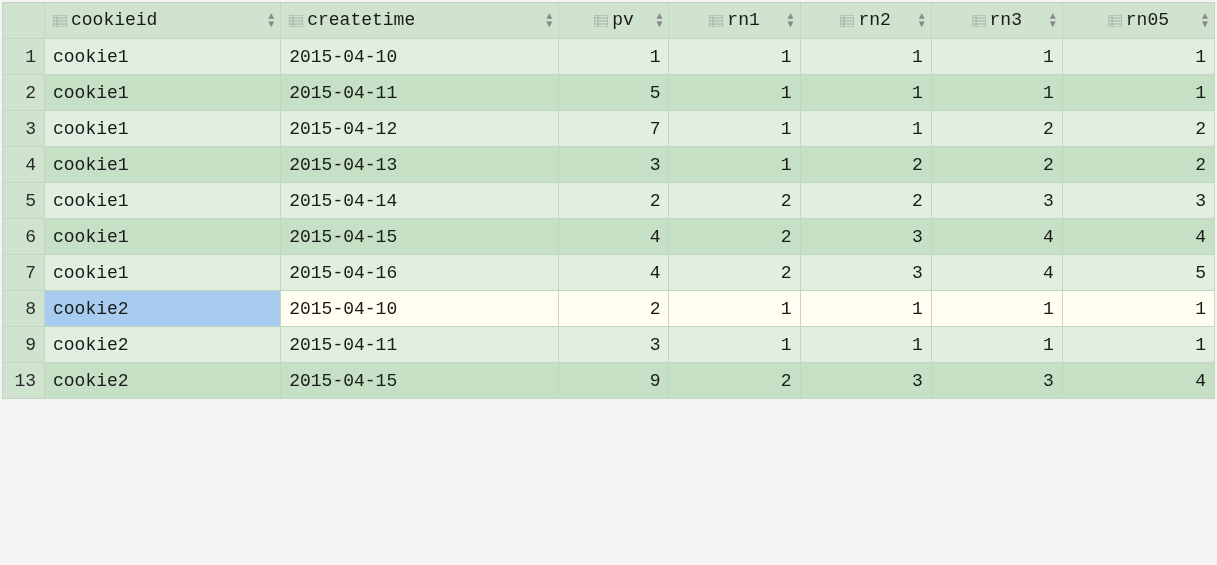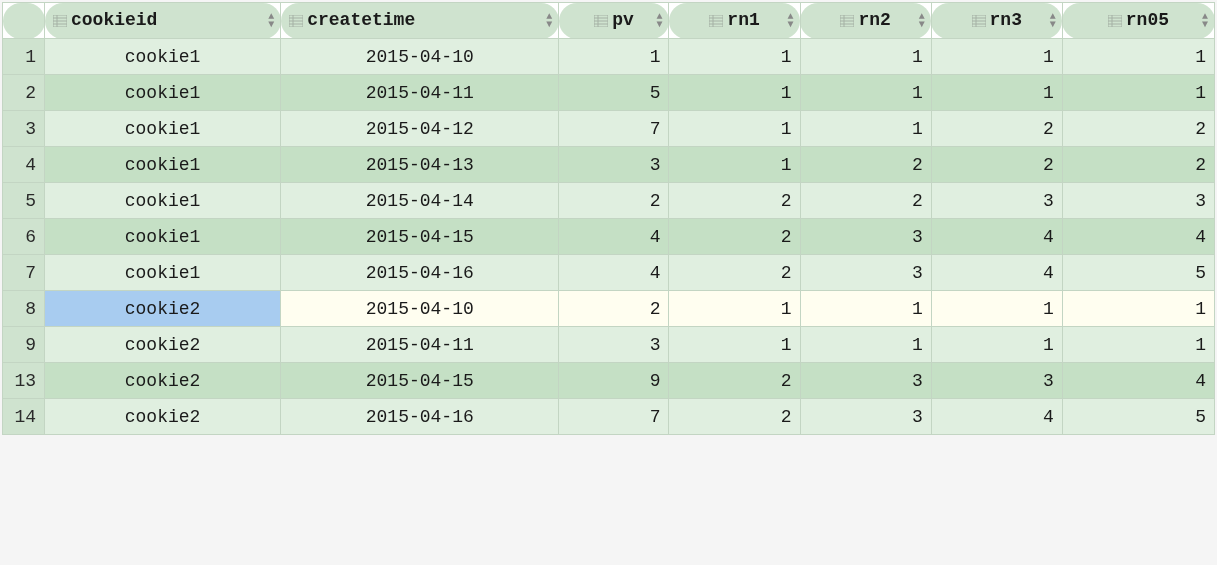--- a/index.html
+++ b/index.html
@@ -19,24 +19,23 @@
       background: #fff;
     }
     th, td {
       border: 1px solid #c3d5c3;
       padding: 6px 8px;
       height: 36px;
     }
     th {
       background: #cfe3cf;
       text-align: left;
-      font-weight: bold;
+      font-weight: normal;
       position: relative;
       color: #1a1a1a;
-      border-radius: 18px;
     }
     th.num-col {
       text-align: center;
     }
     .col-icon {
       display: inline-block;
       width: 14px;
       height: 12px;
       margin-right: 4px;
       vertical-align: middle;
@@ -68,21 +67,21 @@
     tbody tr:nth-child(even) td:not(.row-num) {
       background: #c5e0c5;
     }
     tbody tr.highlighted td:not(.row-num) {
       background: #fffef0;
     }
     tbody tr.highlighted td.selected-cell {
       background: #a8ccf0;
     }
     td.text-col {
-      text-align: center;
+      text-align: left;
       color: #1a1a1a;
     }
     td.num-col {
       text-align: right;
       color: #1a1a1a;
     }
     .header-label {
       vertical-align: middle;
     }
   </style>
@@ -238,24 +237,14 @@
       <tr>
         <td class="row-num">13</td>
         <td class="text-col">cookie2</td>
         <td class="text-col">2015-04-15</td>
         <td class="num-col">9</td>
         <td class="num-col">2</td>
         <td class="num-col">3</td>
         <td class="num-col">3</td>
         <td class="num-col">4</td>
       </tr>
-      <tr>
-        <td class="row-num">14</td>
-        <td class="text-col">cookie2</td>
-        <td class="text-col">2015-04-16</td>
-        <td class="num-col">7</td>
-        <td class="num-col">2</td>
-        <td class="num-col">3</td>
-        <td class="num-col">4</td>
-        <td class="num-col">5</td>
-      </tr>
     </tbody>
 </table>
 
 </body></html>

